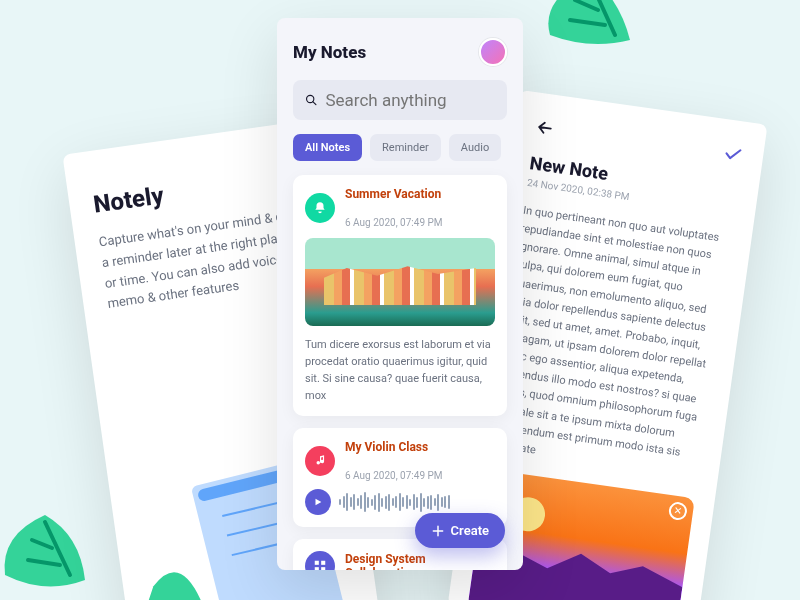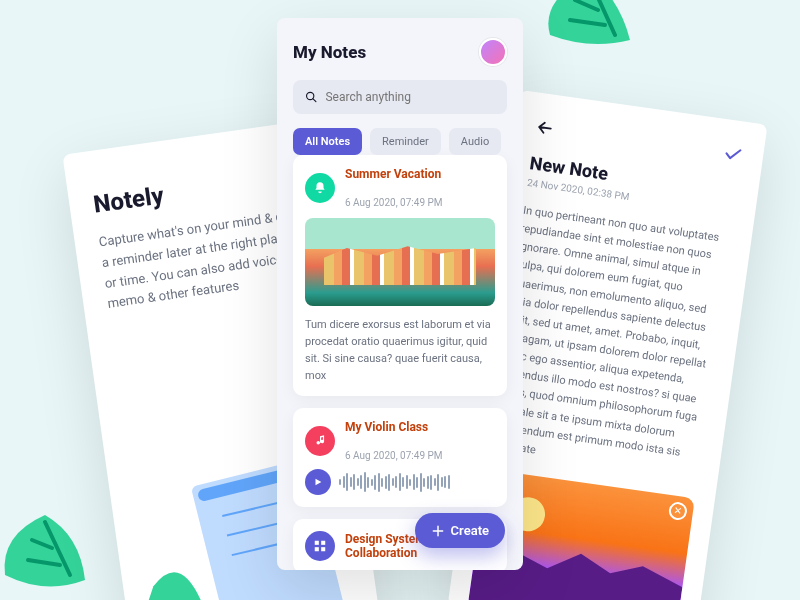--- a/index.html
+++ b/index.html
@@ -18,22 +18,22 @@
 .screen-left h1 { font-size: 24px; font-weight: 800; color: #1a1a2e; margin-bottom: 14px; }
 .screen-left p { font-size: 13px; color: #6b7280; line-height: 1.6; }
 .notepad-illus { position: absolute; bottom: 0; left: 0; right: 0; height: 200px; overflow: hidden; }
 
 
 .screen-center { left: 277px; top: 18px; width: 246px; height: 552px; z-index: 3; padding: 20px 16px 0; overflow: hidden; background: #f4f5fa; }
 .header-row { display: flex; justify-content: space-between; align-items: center; margin-bottom: 14px; }
 .header-row h2 { font-size: 17px; font-weight: 800; color: #1a1a2e; }
 .avatar { width: 28px; height: 28px; border-radius: 50%; background: linear-gradient(135deg,#c084fc,#f472b6); border: 2px solid #fff; box-shadow: 0 0 0 1px #e5e7eb; }
 .search-bar { display: flex; align-items: center; gap: 8px; background: #e7e9f2; border-radius: 8px; padding: 10px 12px; margin-bottom: 14px; }
-.search-bar input { border: none; background: transparent; outline: none; font-size: 12px; color: #7f1d1d; width: 100%; }
-.filters { display: flex; gap: 8px; overflow: hidden; }
+.search-bar input { border: none; background: transparent; outline: none; font-size: 17px; color: #7f1d1d; width: 100%; }
+.filters { display: flex; gap: 8px; margin-bottom: 14px; overflow: hidden; }
 .filter { font-size: 11px; padding: 7px 12px; border-radius: 7px; background: #e7e9f2; color: #6b7280; white-space: nowrap; flex-shrink: 0; }
 .filter.active { background: #5b5bd6; color: #fff; font-weight: 600; }
 
 .card { background: #fff; border-radius: 10px; padding: 12px; margin-bottom: 12px; box-shadow: 0 4px 16px rgba(0,0,0,0.05); }
 .note-head { display: flex; gap: 10px; align-items: center; margin-bottom: 10px; }
 .note-icon { width: 30px; height: 30px; border-radius: 50%; display: flex; align-items: center; justify-content: center; flex-shrink: 0; }
 .icon-green { background: #10d9a3; }
 .icon-red { background: #f43f5e; }
 .icon-blue { background: #5b5bd6; }
 .note-title { font-size: 12px; font-weight: 700; color: #c2410c; }

